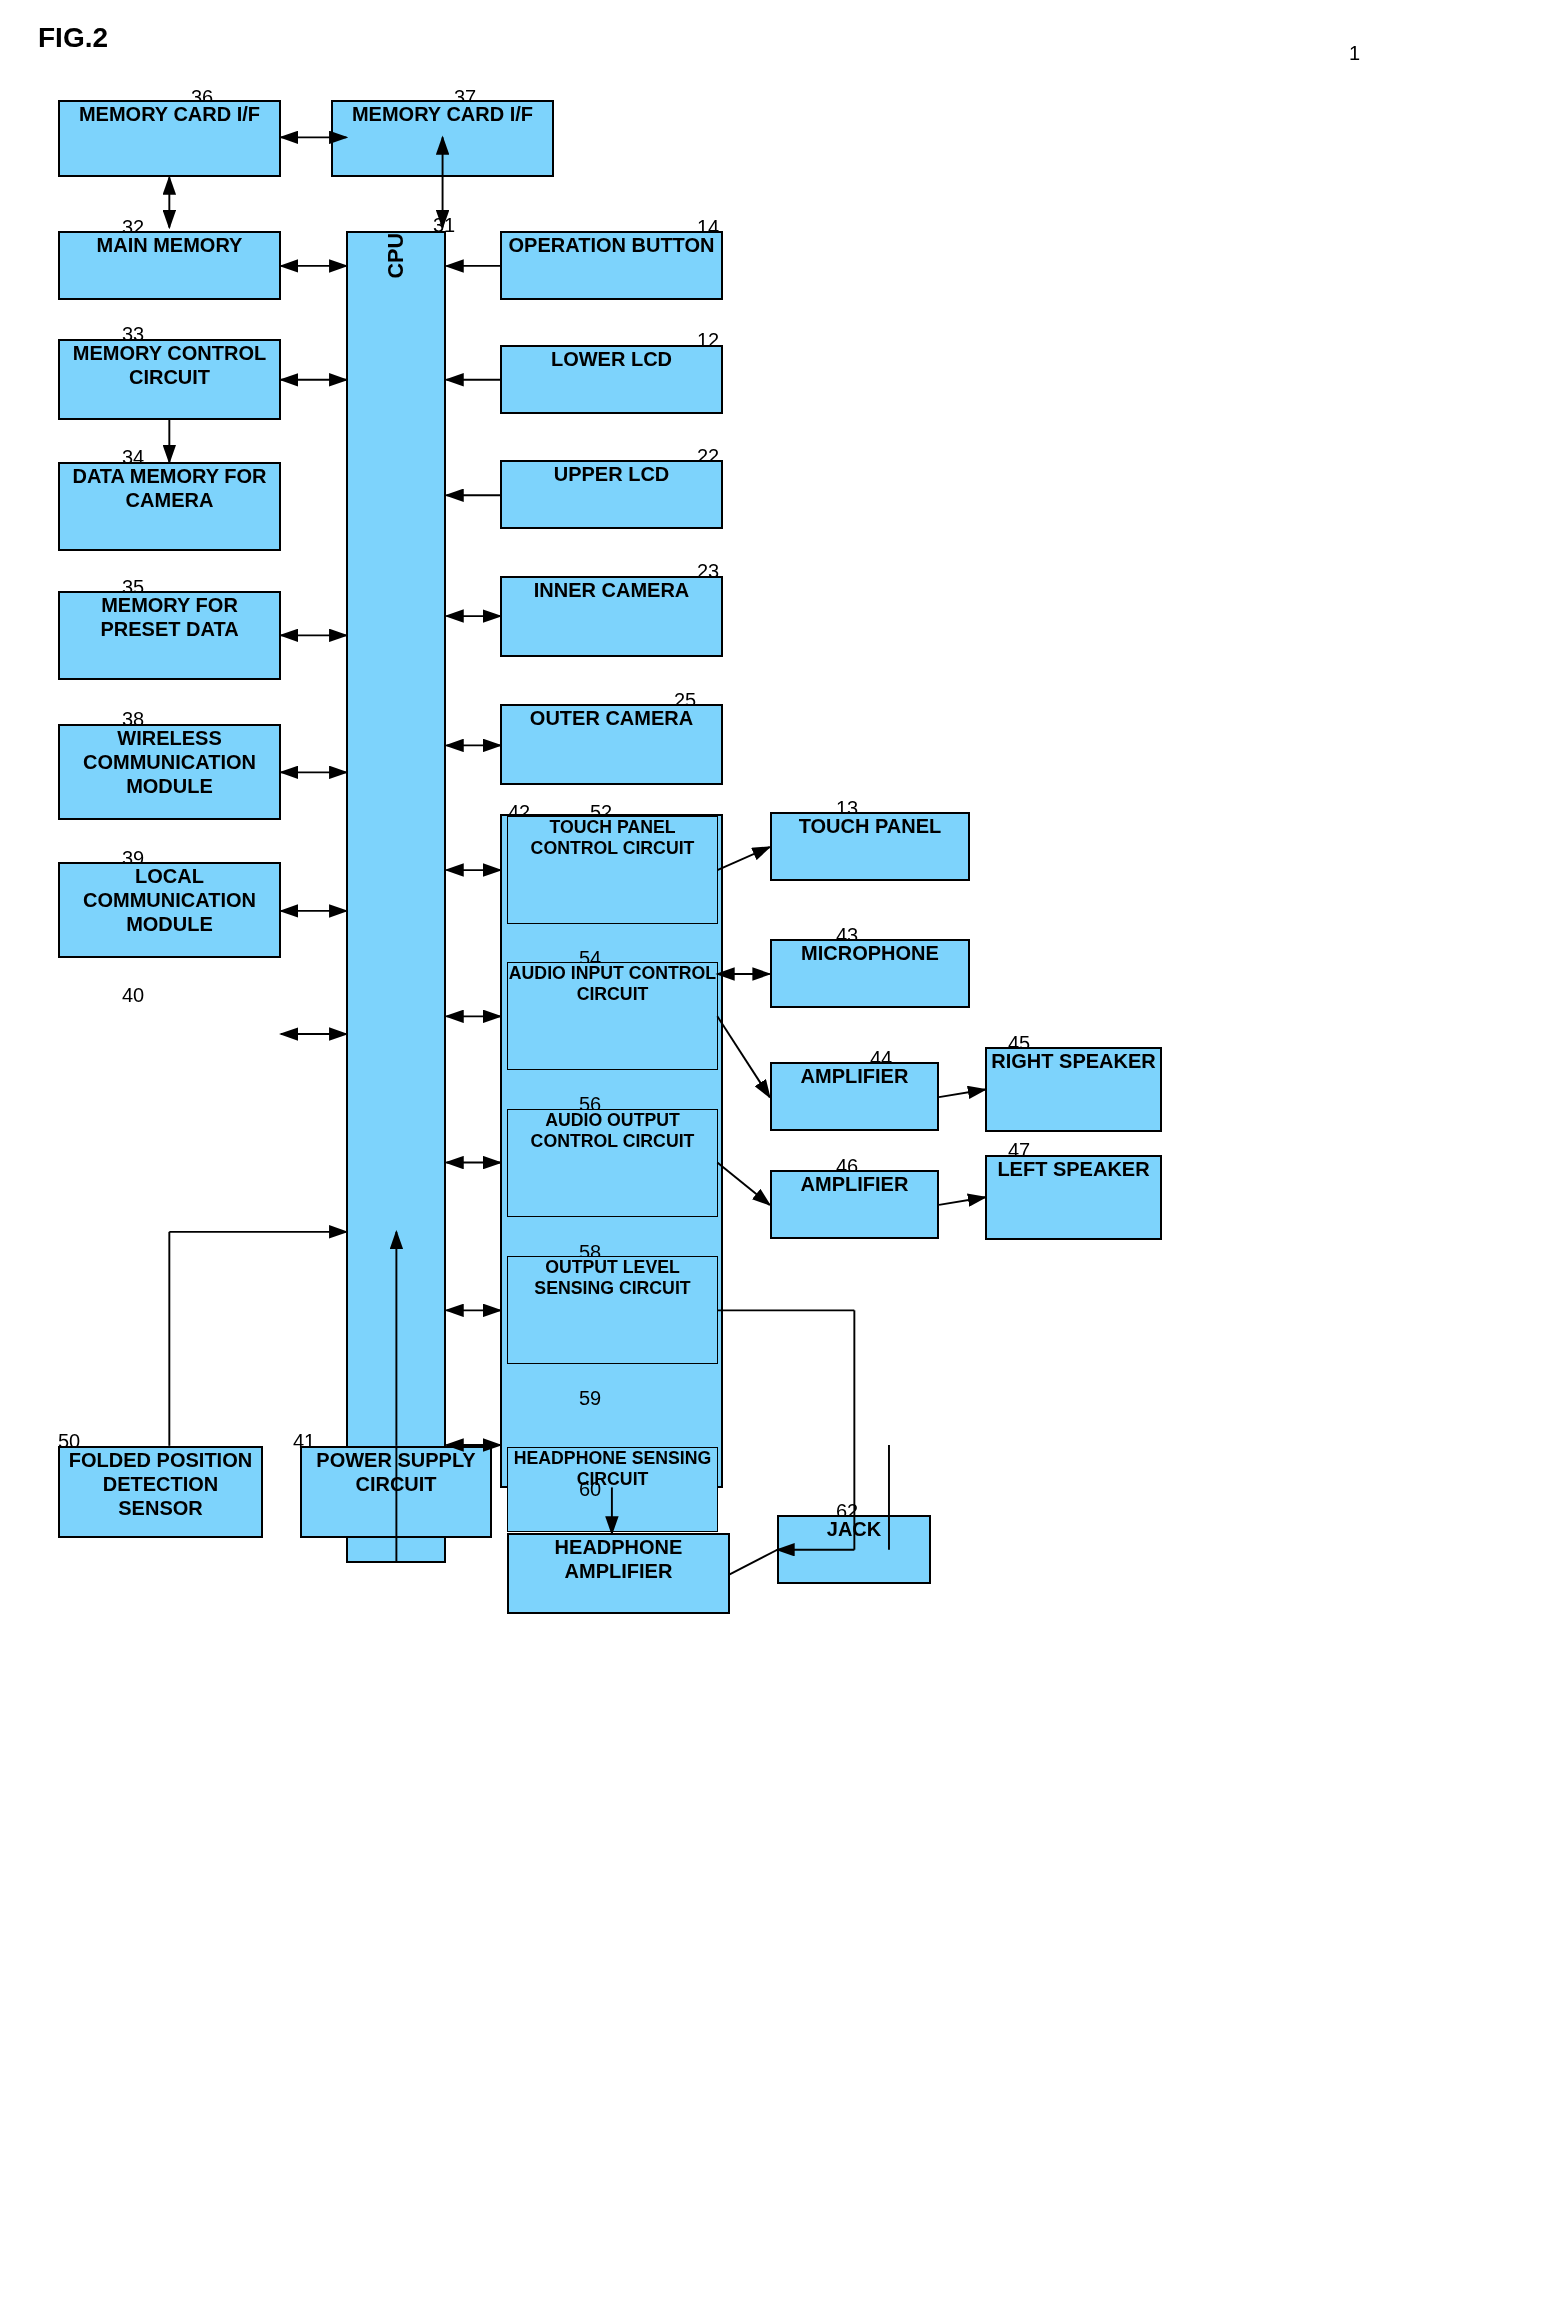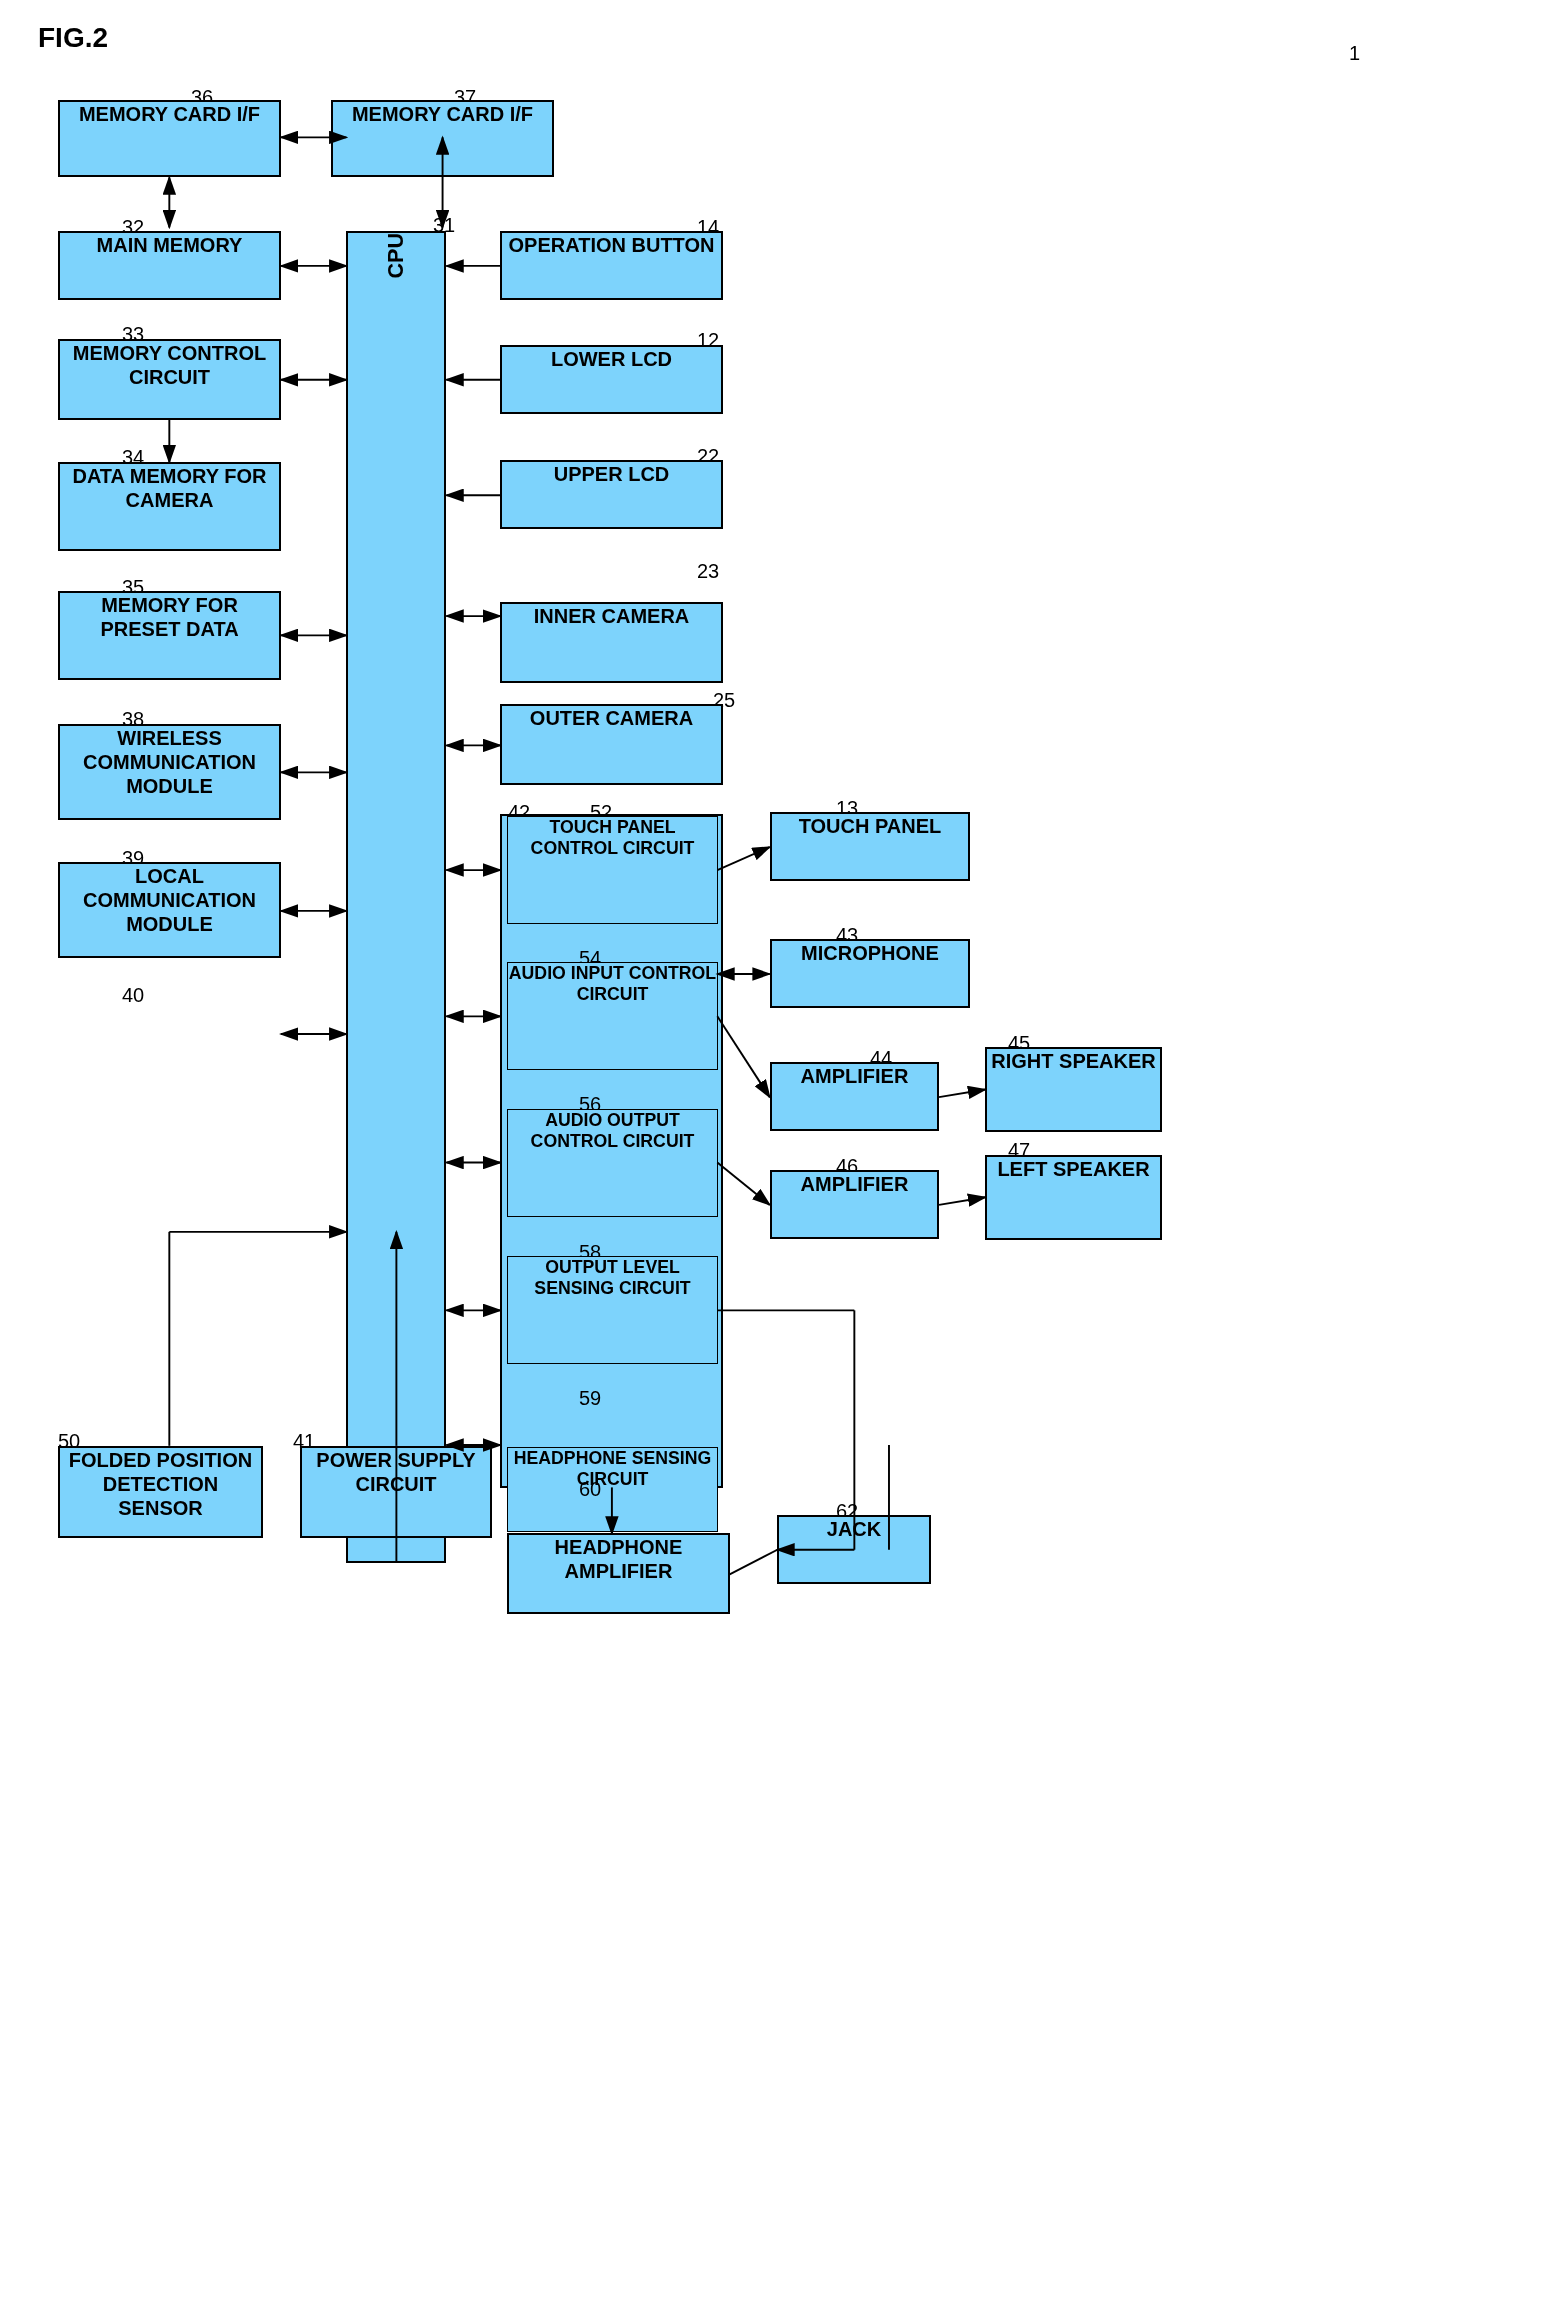--- a/index.html
+++ b/index.html
@@ -132,25 +132,25 @@
   <div class="box" style="top:345px; left:500px; width:223px; height:69px;">
     <span>LOWER LCD</span>
   </div>
 
   <div class="ref-num" style="top:445px; left:697px;">22</div>
   <div class="box" style="top:460px; left:500px; width:223px; height:69px;">
     <span>UPPER LCD</span>
   </div>
 
   <div class="ref-num" style="top:560px; left:697px;">23</div>
-  <div class="box" style="top:576px; left:500px; width:223px; height:81px;margin-top:26px;">
+  <div class="box" style="top:576px; left:500px; width:223px; height:81px;">
     <span>INNER CAMERA</span>
   </div>
 
-  <div class="ref-num" style="top:689px; left:713px;">25</div>
+  <div class="ref-num" style="top:689px; left:674px;">25</div>
   <div class="box" style="top:704px; left:500px; width:223px; height:81px;">
     <span>OUTER CAMERA</span>
   </div>
 
   <div class="ref-num" style="top:801px; left:590px;">52</div>
   <div class="box" style="top:814px; left:500px; width:223px; height:674px; font-size:20px;">
     <span style="position:absolute; bottom:6.2px; left:0; right:0; text-align:center;">I/F CIRCUIT</span>
   </div>
 
   <div class="ref-num" style="top:801px; left:508px;">42</div>

